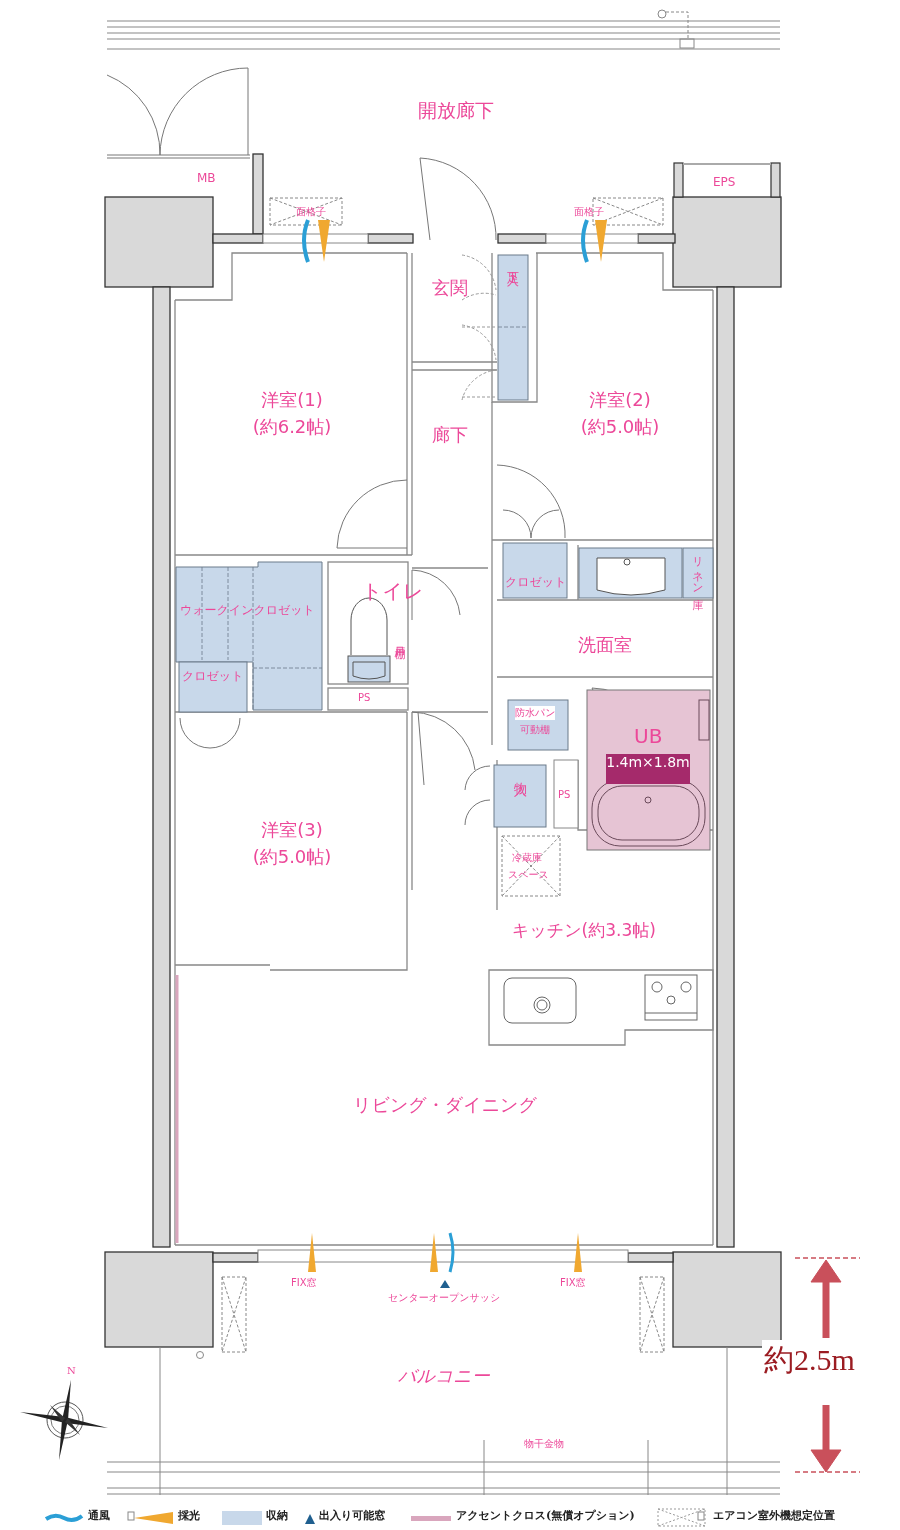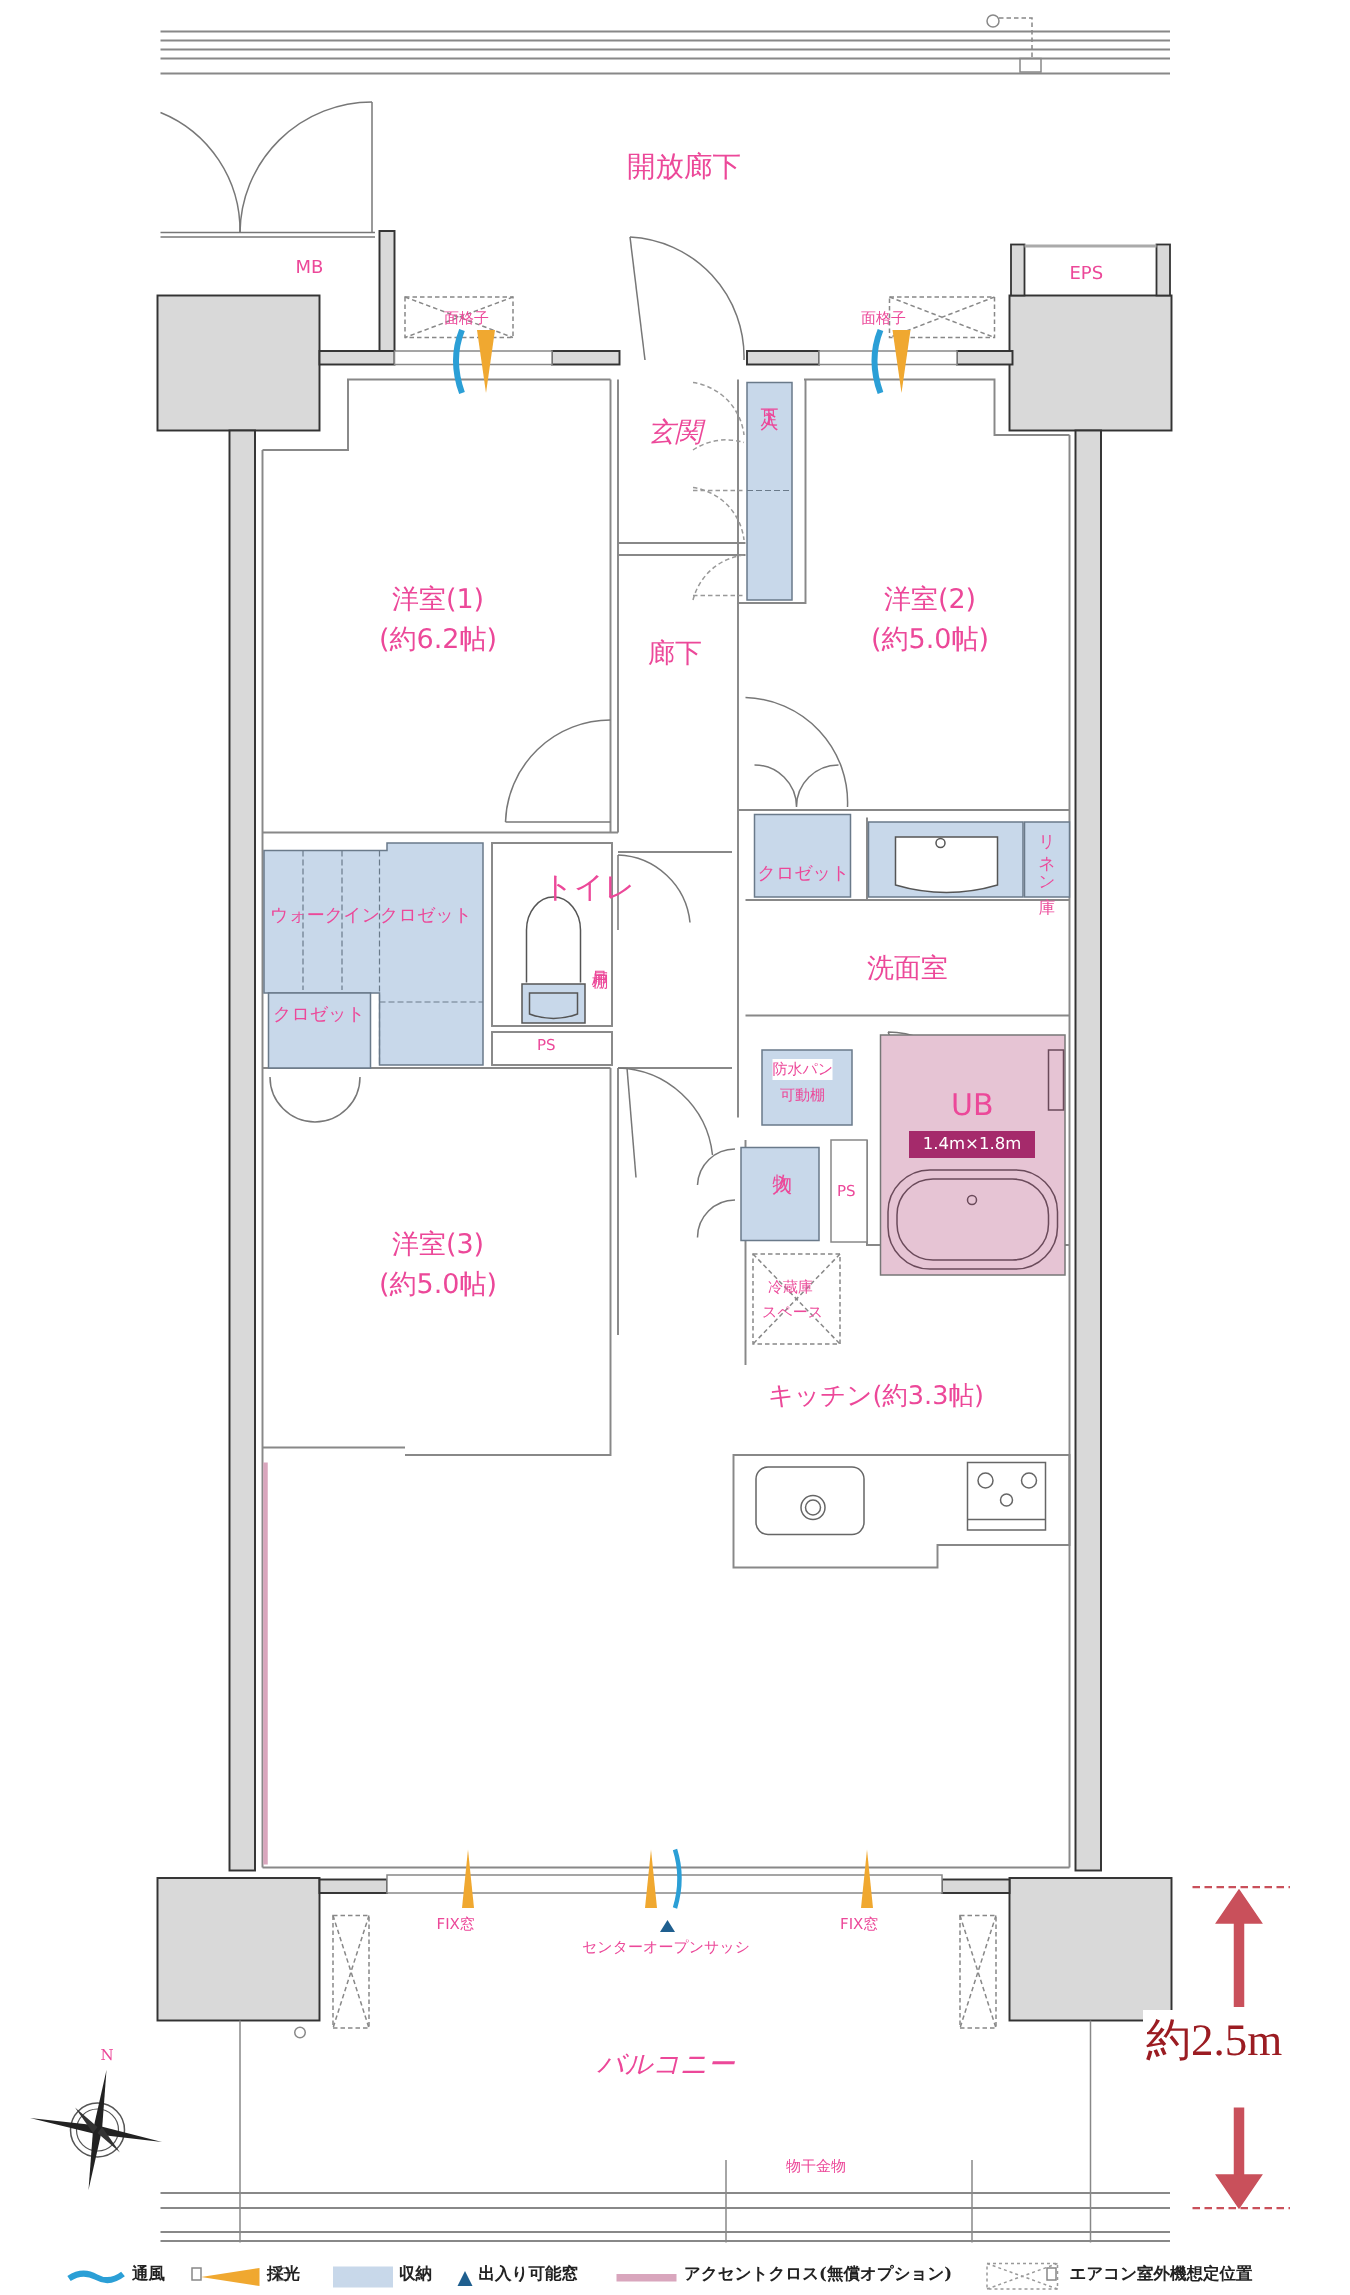--- a/index.html
+++ b/index.html
@@ -6,21 +6,21 @@
   body{width:900px;height:1530px;position:relative;overflow:hidden;font-family:"DejaVu Sans","Liberation Sans",sans-serif;color:#222;}
   svg{position:absolute;left:0;top:0;}
   .lbl{position:absolute;white-space:nowrap;color:#ec4899;}
   .room{font-size:18px;text-align:center;line-height:27px;}
   .sm{font-size:12px;}
   .xs{font-size:10px;}
   .vert{writing-mode:vertical-rl;font-size:12px;letter-spacing:1px;}
   .legend{position:absolute;left:0;top:1506px;width:900px;height:22px;font-family:"DejaVu Serif","Liberation Serif",serif;font-size:11px;}
   .legend .it{position:absolute;top:2px;display:flex;align-items:center;gap:6px;font-weight:bold;}
   .dim{position:absolute;left:762px;top:1340px;font-family:"Liberation Serif","DejaVu Serif",serif;color:#9b1c22;font-size:30px;background:#fff;padding:0 2px;}
-  .ub-badge{position:absolute;left:606px;top:754px;width:84px;height:18px;background:#a52a6b;color:#fff;font-size:11px;text-align:center;line-height:17px;}
+  .ub-badge{position:absolute;left:606px;top:754px;width:84px;height:30px;background:#a52a6b;color:#fff;font-size:14px;text-align:center;line-height:17px;}
 </style>
 </head>
 <body>
 
 <svg width="900" height="1530" viewBox="0 0 900 1530">
   <g fill="none" stroke="#888" stroke-width="1.2">
 
     <line x1="107" y1="21" x2="780" y2="21"></line>
     <line x1="107" y1="27" x2="780" y2="27"></line>
     <line x1="107" y1="33" x2="780" y2="33"></line>
@@ -290,41 +290,42 @@
 </div>
 <div class="lbl room" style="left:560px;top:386px;width:120px;">
   <div>洋室(2)</div>
   <div>(約5.0帖)</div>
 </div>
 <div class="lbl room" style="left:232px;top:816px;width:120px;">
   <div>洋室(3)</div>
   <div>(約5.0帖)</div>
 </div>
 
-<div class="lbl" style="left:432px;top:276px;font-size:18px;font-style:italic;">玄関</div>
+<div class="lbl" style="left:432px;top:276px;font-size:18px;">玄関</div>
 <div class="lbl" style="left:432px;top:423px;font-size:18px;">廊下</div>
 <div class="lbl vert" style="left:504px;top:262px;">下足入</div>
 <div class="lbl sm" style="left:180px;top:602px;">ウォークインクロゼット</div>
 <div class="lbl sm" style="left:182px;top:668px;">クロゼット</div>
 <div class="lbl sm" style="left:505px;top:574px;">クロゼット</div>
 <div class="lbl" style="left:362px;top:578px;font-size:20px;">トイレ</div>
 <div class="lbl vert" style="left:391px;top:638px;font-size:11px;">吊戸棚</div>
 <div class="lbl xs" style="left:358px;top:692px;">PS</div>
 <div class="lbl" style="left:578px;top:633px;font-size:18px;">洗面室</div>
 <div class="lbl vert" style="left:689px;top:549px;font-size:11px;">リネン庫</div>
 <div class="lbl xs" style="left:515px;top:706px;background:#fff;">防水パン</div>
 <div class="lbl xs" style="left:520px;top:723px;">可動棚</div>
 <div class="lbl vert" style="left:511px;top:772px;font-size:13px;">物入</div>
 <div class="lbl xs" style="left:558px;top:789px;">PS</div>
 <div class="lbl" style="left:634px;top:724px;font-size:20px;">UB</div>
 <div class="ub-badge">1.4m×1.8m</div>
 <div class="lbl xs" style="left:512px;top:851px;">冷蔵庫</div>
 <div class="lbl xs" style="left:508px;top:868px;">スペース</div>
 <div class="lbl" style="left:512px;top:919px;font-size:17px;">キッチン(約3.3帖)</div>
 <div class="lbl room" style="left:340px;top:1091px;width:210px;">
+  <div>リビング・ダイニング</div>
 </div>
 
 <div class="lbl xs" style="left:291px;top:1276px;">FIX窓</div>
 <div class="lbl xs" style="left:560px;top:1276px;">FIX窓</div>
 <div class="lbl xs" style="left:388px;top:1291px;">センターオープンサッシ</div>
 <div class="lbl" style="left:398px;top:1364px;font-size:18px;font-style:italic;">バルコニー</div>
 <div class="lbl xs" style="left:524px;top:1437px;">物干金物</div>
 <div class="lbl" style="left:67px;top:1365px;font-size:10px;font-family:'DejaVu Serif',serif;">N</div>
 <div class="dim">約2.5m</div>
 

